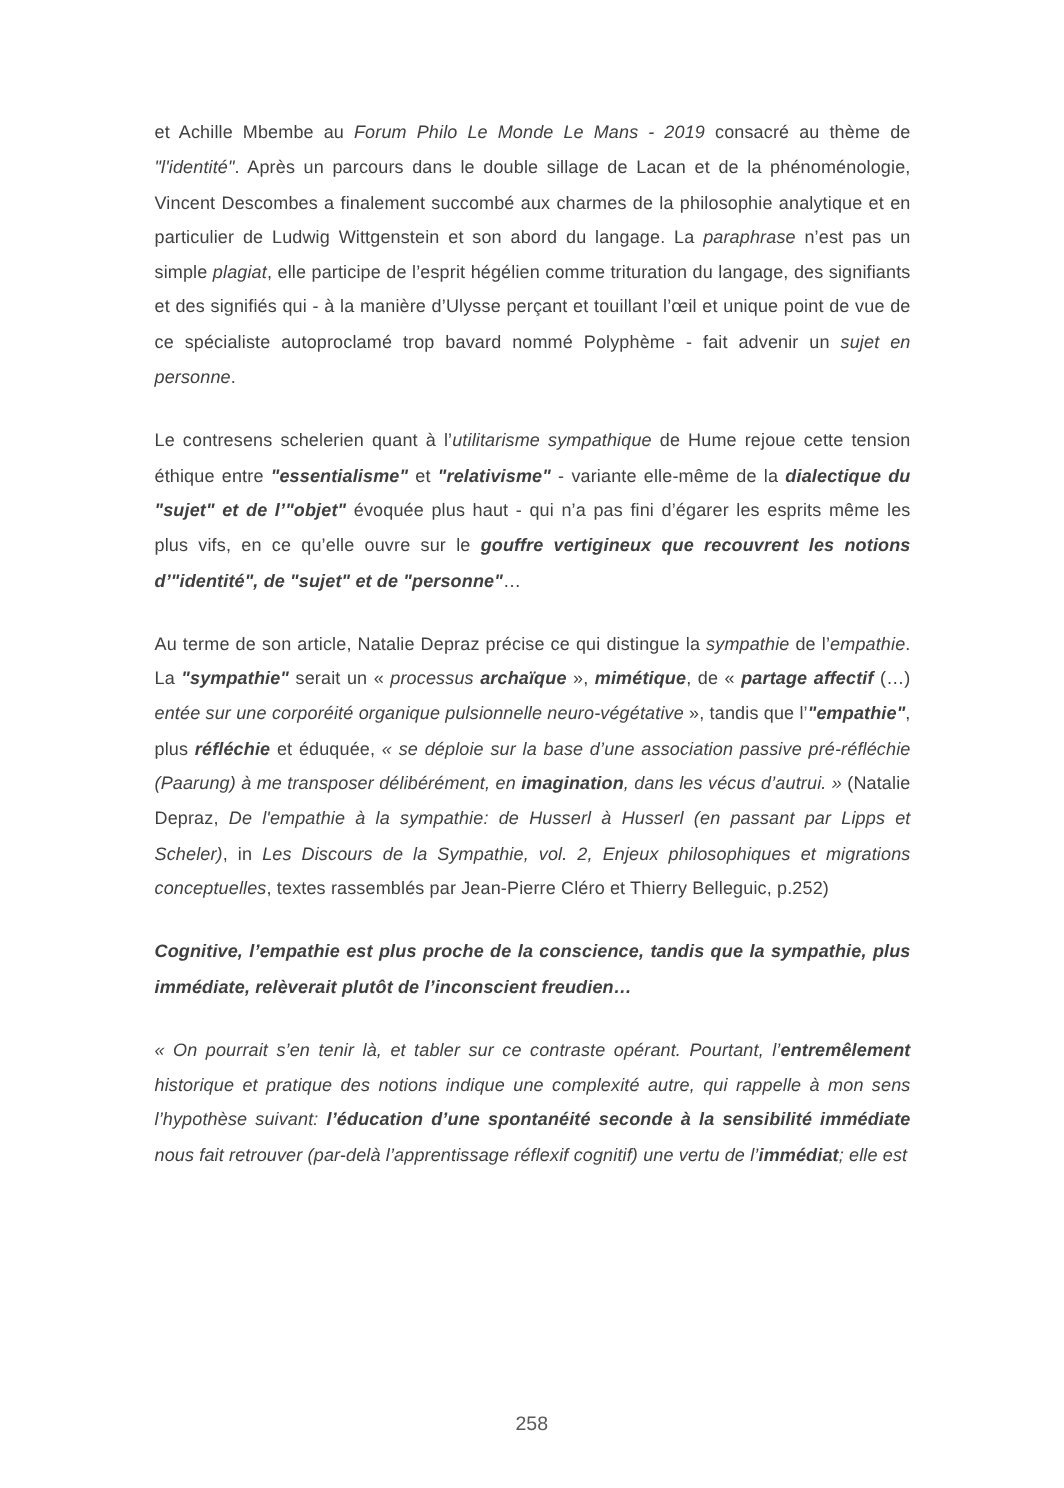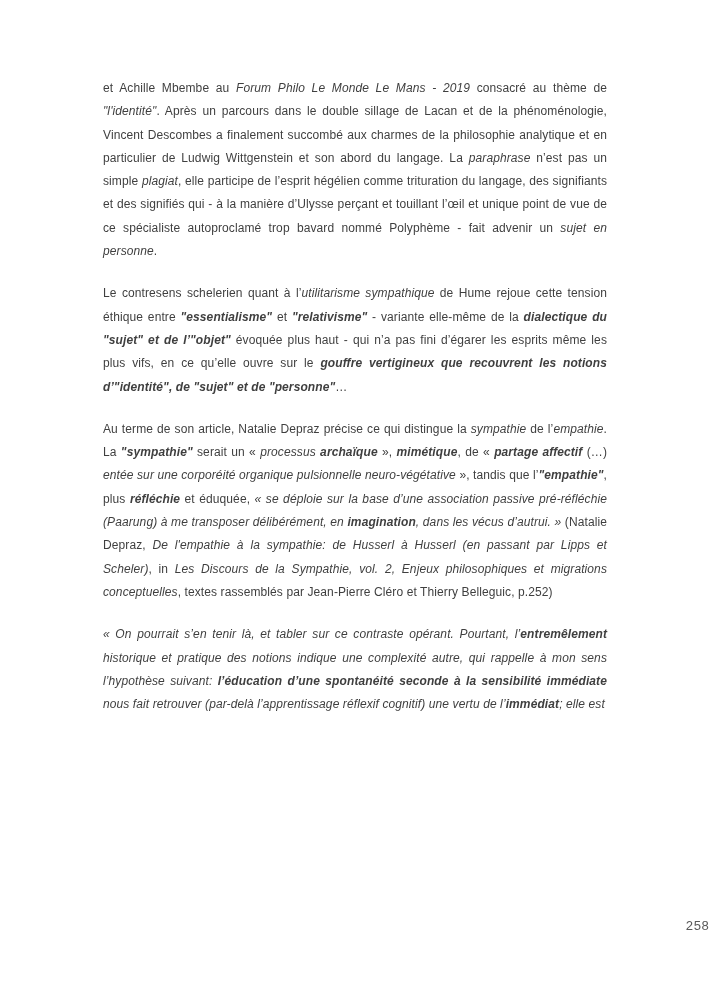--- a/index.html
+++ b/index.html
@@ -35,33 +35,34 @@
     padding: 0;
   }
   .para:last-child {
     margin-bottom: 0;
   }
   .r  { font-style: normal; font-weight: 400; }
   .it { font-style: italic; font-weight: 400; }
   .bi { font-style: italic; font-weight: 700; }
   .page-number {
     position: absolute;
-    top: 919px;
+    top: 941px;
     left: 0;
     width: 100%;
-    text-align: right;
-    font-family: Liberation Mono, monospace;
+    text-align: center;
+    font-family: Liberation Sans, sans-serif;
     font-size: 13px;
     color: #5a5a5a;
   }
 </style>
 </head>
 <body style="background: rgb(255, 255, 255);">
 
 <div class="page">
   <div class="text-block" style="color: rgb(63, 63, 63);">
       <p class="para"><span class="r">et Achille Mbembe au </span><span class="it">Forum Philo Le Monde Le Mans - 2019</span><span class="r"> consacré au thème de </span><span class="it">"l'identité"</span><span class="r">. Après un parcours dans le double sillage de Lacan et de la phénoménologie, Vincent Descombes a finalement succombé aux charmes de la philosophie analytique et en particulier de Ludwig Wittgenstein et son abord du langage. La </span><span class="it">paraphrase</span><span class="r"> n’est pas un simple </span><span class="it">plagiat</span><span class="r">, elle participe de l’esprit hégélien comme trituration du langage, des signifiants et des signifiés qui - à la manière d’Ulysse perçant et touillant l’œil et unique point de vue de ce spécialiste autoproclamé trop bavard nommé Polyphème - fait advenir un </span><span class="it">sujet en personne</span><span class="r">.</span></p>
       <p class="para"><span class="r">Le contresens schelerien quant à l’</span><span class="it">utilitarisme sympathique</span><span class="r"> de Hume rejoue cette tension éthique entre </span><span class="bi">"essentialisme"</span><span class="r"> et </span><span class="bi">"relativisme"</span><span class="r"> - variante elle-même de la </span><span class="bi">dialectique du "sujet" et de l’"objet"</span><span class="r"> évoquée plus haut - qui n’a pas fini d’égarer les esprits même les plus vifs, en ce qu’elle ouvre sur le </span><span class="bi">gouffre vertigineux que recouvrent les notions d’"identité", de "sujet" et de "personne"</span><span class="r">…</span></p>
       <p class="para"><span class="r">Au terme de son article, Natalie Depraz précise ce qui distingue la </span><span class="it">sympathie</span><span class="r"> de l’</span><span class="it">empathie</span><span class="r">. La </span><span class="bi">"sympathie"</span><span class="r"> serait un « </span><span class="it">processus </span><span class="bi">archaïque</span><span class="r"> », </span><span class="bi">mimétique</span><span class="r">, de « </span><span class="bi">partage affectif</span><span class="r"> (…) </span><span class="it">entée sur une corporéité organique pulsionnelle neuro-végétative</span><span class="r"> », tandis que l’</span><span class="bi">"empathie"</span><span class="r">, plus </span><span class="bi">réfléchie</span><span class="r"> et éduquée, </span><span class="it">« se déploie sur la base d’une association passive pré-réfléchie (Paarung) à me transposer délibérément, en </span><span class="bi">imagination</span><span class="it">, dans les vécus d’autrui. »</span><span class="r"> (Natalie Depraz, </span><span class="it">De l'empathie à la sympathie: de Husserl à Husserl (en passant par Lipps et Scheler)</span><span class="r">, in </span><span class="it">Les Discours de la Sympathie, vol. 2, Enjeux philosophiques et migrations conceptuelles</span><span class="r">, textes rassemblés par Jean-Pierre Cléro et Thierry Belleguic, p.252)</span></p>
+      <p class="para"><span class="bi">Cognitive, l’empathie est plus proche de la conscience, tandis que la sympathie, plus immédiate, relèverait plutôt de l’inconscient freudien…</span></p>
       <p class="para"><span class="it">« On pourrait s’en tenir là, et tabler sur ce contraste opérant. Pourtant, l’</span><span class="bi">entremêlement</span><span class="it"> historique et pratique des notions indique une complexité autre, qui rappelle à mon sens l’hypothèse suivant: </span><span class="bi">l’éducation d’une spontanéité seconde à la sensibilité immédiate</span><span class="it"> nous fait retrouver (par-delà l’apprentissage réflexif cognitif) une vertu de l’</span><span class="bi">immédiat</span><span class="it">; elle est</span></p>
     </div>
   <div class="page-number" style="color: rgb(90, 90, 90);">258</div>
 </div>
 
 </body></html>

